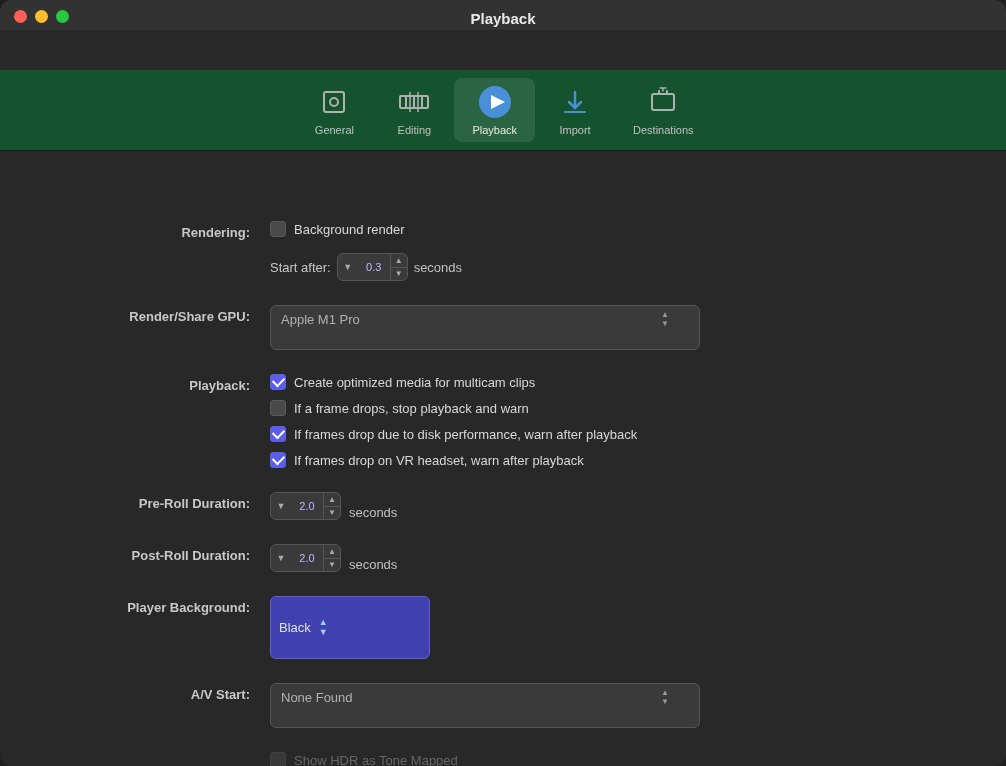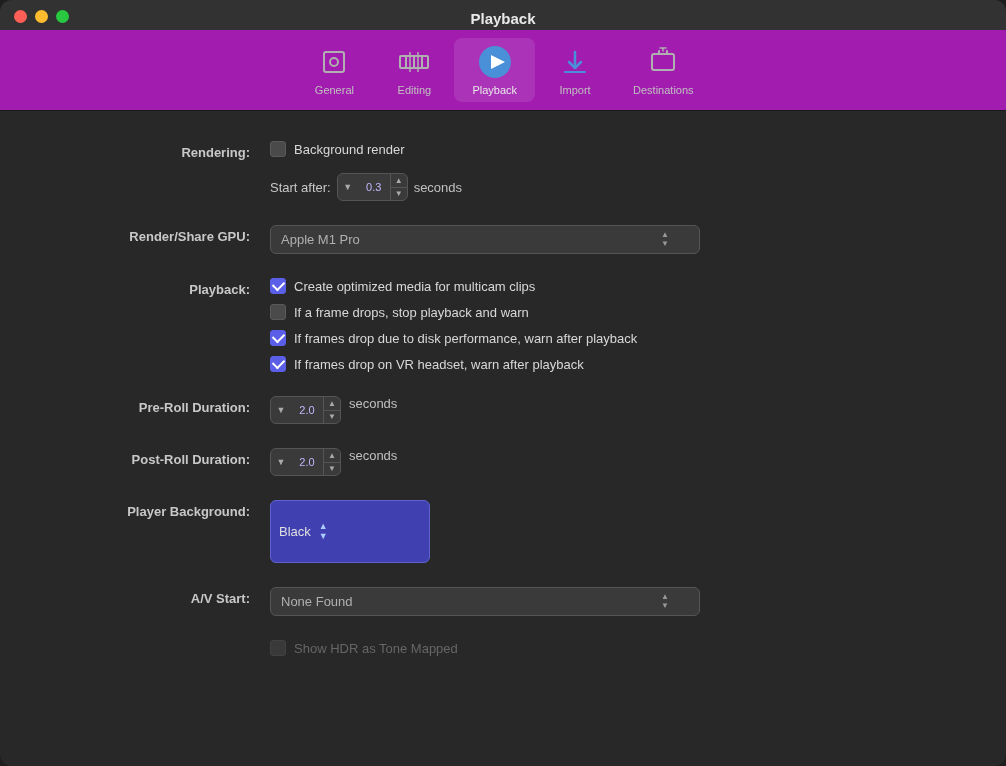--- a/index.html
+++ b/index.html
@@ -14,20 +14,21 @@
     }
 
     .window {
       width: 1006px;
       height: 766px;
       background: #282828;
       border-radius: 12px;
       overflow: hidden;
       display: flex;
       flex-direction: column;
+      gap: 40px;
     }
 
     
     .title-bar {
       background: #323232;
       display: flex;
       align-items: center;
       justify-content: center;
       padding: 12px 16px 0;
       position: relative;
@@ -59,21 +60,21 @@
       border-radius: 50%;
       cursor: pointer;
     }
 
     .tl-close { background: #ff5f57; }
     .tl-minimize { background: #febc2e; }
     .tl-maximize { background: #28c840; }
 
     
     .toolbar {
-      background: #a21caf;
+      background: #14532d;
       display: flex;
       align-items: flex-end;
       justify-content: center;
       padding: 8px 0 0;
       gap: 0;
       border-bottom: 1px solid #1a1a1a;
       padding-bottom: 8px;
     }
 
     .toolbar-item {
@@ -128,21 +129,21 @@
       text-align: right;
       width: 210px;
       min-width: 210px;
       padding-right: 20px;
       padding-top: 3px;
       line-height: 1.4;
     }
 
     .form-control {
       display: flex;
-      align-items: flex-start;
+      align-items: flex-end;
       flex-wrap: wrap;
       gap: 8px;
       flex: 1;
     }
 
     
     .checkbox-wrapper {
       display: flex;
       align-items: center;
       gap: 8px;
@@ -201,21 +202,21 @@
     .select-wrapper {
       position: relative;
       display: inline-flex;
       align-items: center;
     }
 
     .select-box-styled {
       background: #3a3a3a;
       border: 1px solid #555;
       border-radius: 6px;
-      padding: 5px 30px 5px 10px;
+      padding: 5px 30px 21px 10px;
       font-size: 13px;
       color: #b0b0b0;
       cursor: pointer;
       display: flex;
       align-items: center;
       justify-content: space-between;
       min-width: 430px;
     }
 
     .select-arrows-dual {

